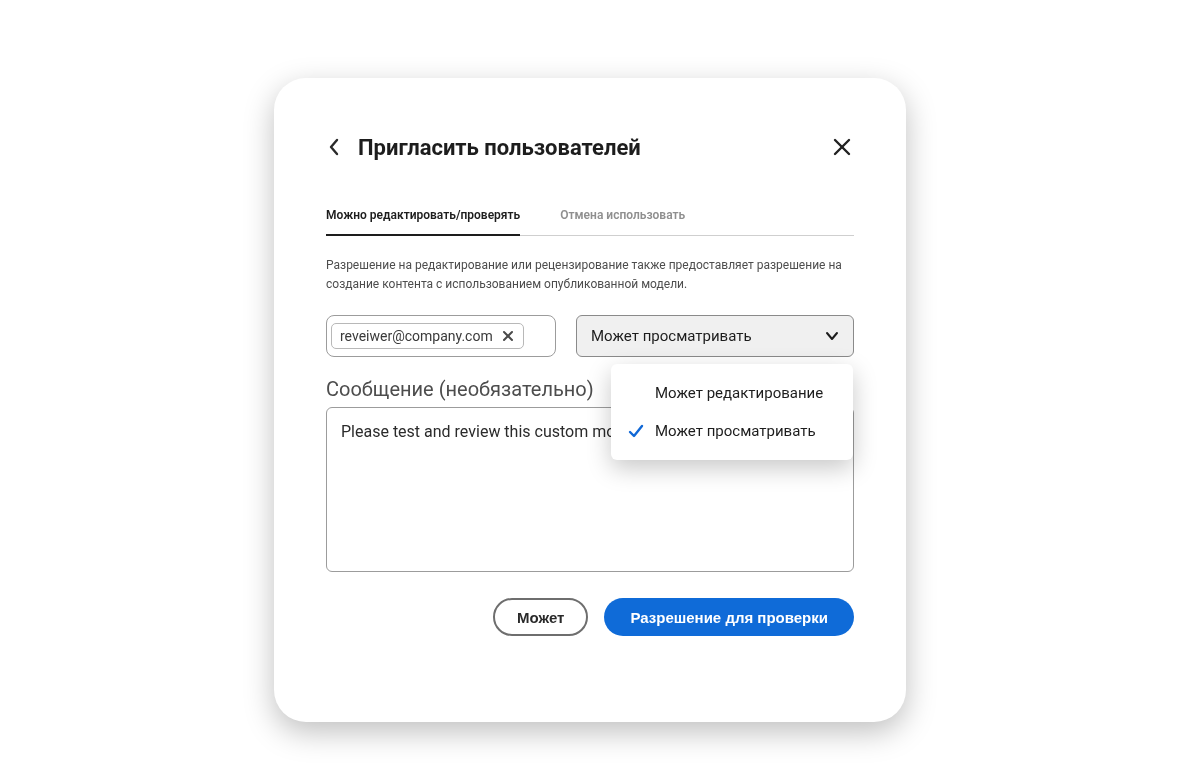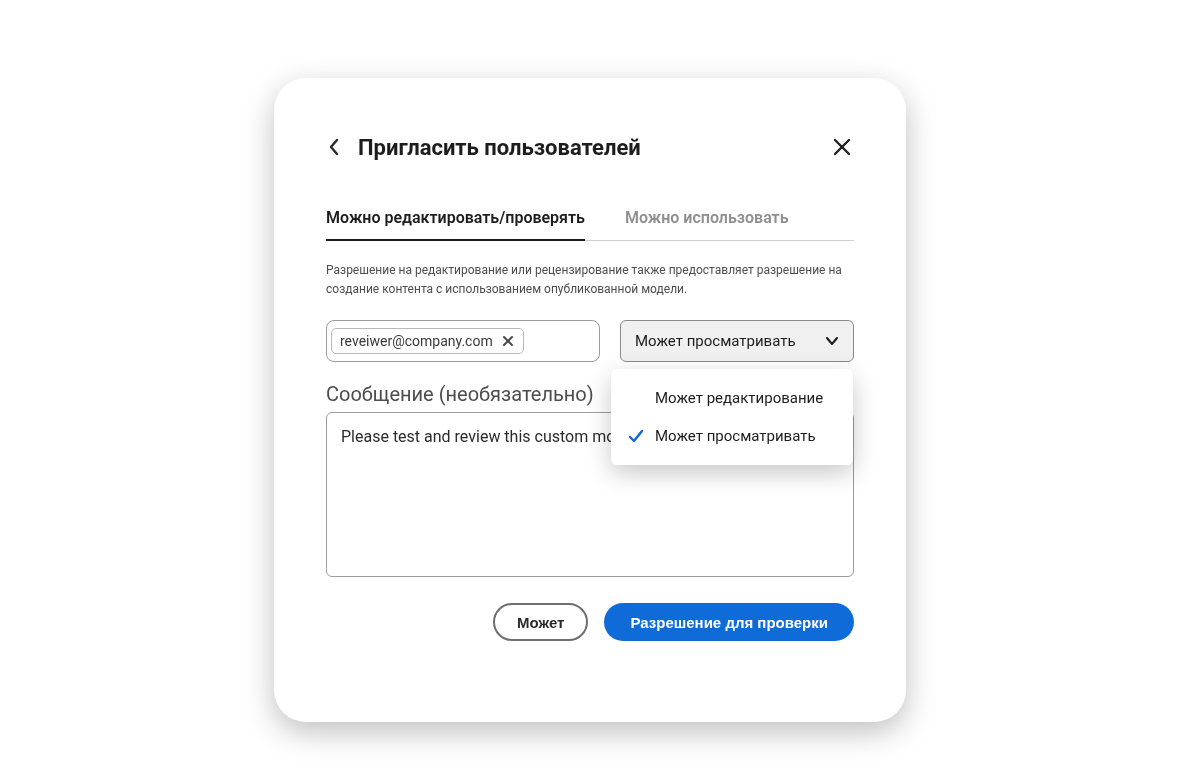--- a/index.html
+++ b/index.html
@@ -12,36 +12,36 @@
     padding:52px 52px 40px 52px;box-sizing:border-box;
   }
   .dlg-header{display:flex;align-items:center;justify-content:space-between;height:34px;margin-bottom:44px;}
   .dlg-title-wrap{display:flex;align-items:center;gap:14px;}
   .back-btn{width:18px;height:18px;cursor:pointer;display:flex;align-items:center;justify-content:center;}
   .back-btn svg{width:14px;height:18px;stroke:#2a2a2a;stroke-width:2.4;fill:none;stroke-linecap:round;stroke-linejoin:round;}
   .dlg-title{font-size:22px;font-weight:700;color:#1d1d1d;}
   .close-btn{width:24px;height:24px;cursor:pointer;display:flex;align-items:center;justify-content:center;}
   .close-btn svg{width:20px;height:20px;stroke:#222;stroke-width:2.4;fill:none;stroke-linecap:round;}
   .tabs{display:flex;border-bottom:1px solid #cfcfcf;margin-bottom:20px;}
-  .tab{padding:0 0 12px 0;margin-right:40px;font-size:16px;font-weight:600;color:#8f8f8f;cursor:pointer;}
+  .tab{padding:0 0 12px 0;margin-right:40px;font-size:12px;font-weight:600;color:#8f8f8f;cursor:pointer;}
   .tab.active{color:#1d1d1d;border-bottom:2px solid #1d1d1d;margin-bottom:-1px;}
   .desc{font-size:12px;line-height:1.55;color:#4d4d4d;margin-bottom:22px;}
   .row{display:flex;gap:20px;align-items:flex-start;margin-bottom:20px;}
   .chips-input{
     flex:1;min-height:42px;border:1px solid #9c9c9c;border-radius:8px;
     display:flex;align-items:center;padding:4px;box-sizing:border-box;
   }
   .chip{
     display:inline-flex;align-items:center;gap:8px;
     border:1px solid #b8b8b8;border-radius:5px;padding:4px 8px;font-size:14px;color:#3a3a3a;background:#fff;
   }
   .chip-x{width:14px;height:14px;cursor:pointer;display:inline-flex;align-items:center;justify-content:center;}
   .chip-x svg{width:12px;height:12px;stroke:#4a4a4a;stroke-width:2;fill:none;stroke-linecap:round;}
   .perm-select{
-    position:relative;width:234px;height:42px;border:1px solid #8a8a8a;border-radius:6px;
+    position:relative;width:278px;height:42px;border:1px solid #8a8a8a;border-radius:6px;
     background:#f0f0f0;display:flex;align-items:center;justify-content:space-between;
     padding:0 14px;box-sizing:border-box;font-size:15px;color:#1d1d1d;cursor:pointer;
   }
   .perm-select svg{width:14px;height:14px;stroke:#1d1d1d;stroke-width:2;fill:none;stroke-linecap:round;stroke-linejoin:round;}
   .perm-menu{
     position:absolute;right:0;top:48px;width:242px;background:#fff;border-radius:6px;
     box-shadow:0 8px 24px rgba(0,0,0,.22);padding:10px 0;z-index:5;
   }
   .perm-item{display:flex;align-items:center;gap:10px;padding:10px 16px;font-size:15px;color:#1d1d1d;cursor:pointer;}
   .perm-check{width:18px;display:inline-flex;align-items:center;justify-content:center;}
@@ -75,21 +75,21 @@
       <span class="close-btn">
         <svg viewBox="0 0 20 20">
             <line x1="3" y1="3" x2="17" y2="17"></line>
             <line x1="17" y1="3" x2="3" y2="17"></line>
           </svg>
       </span>
     </div>
 
     <div class="tabs">
       <div class="tab active">Можно редактировать/проверять</div>
-      <div class="tab">Можно использовать</div>
+      <div class="tab">Отмена использовать</div>
     </div>
 
     <div class="desc">Разрешение на редактирование или рецензирование также предоставляет разрешение на создание контента с использованием опубликованной модели.</div>
 
     <div class="row">
       <div class="chips-input">
         <span class="chip">
           <span>reveiwer@company.com</span>
           <span class="chip-x">
             <svg viewBox="0 0 12 12">

